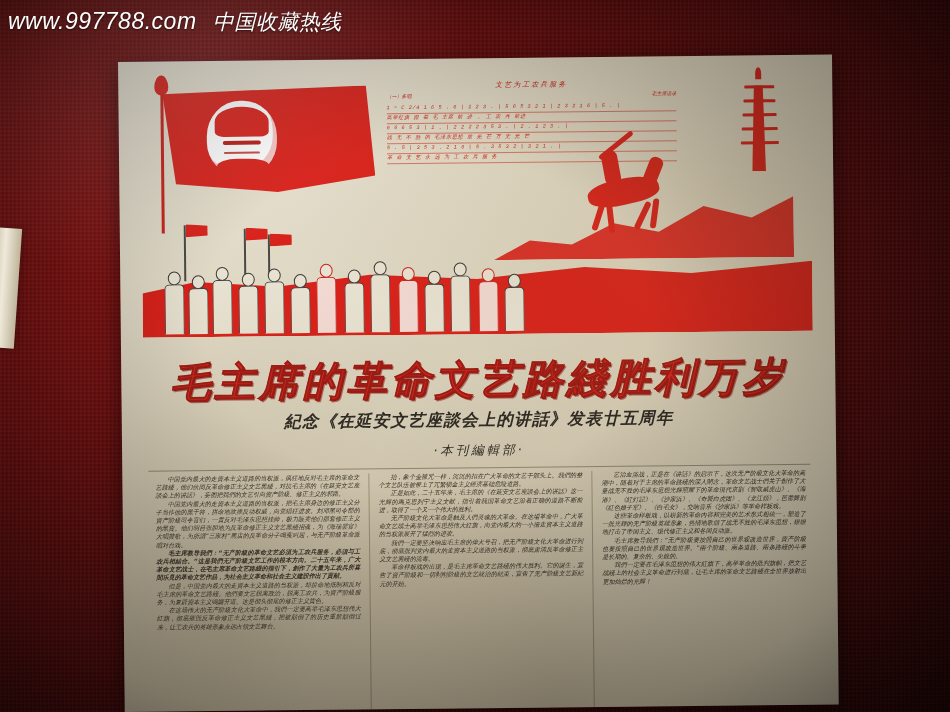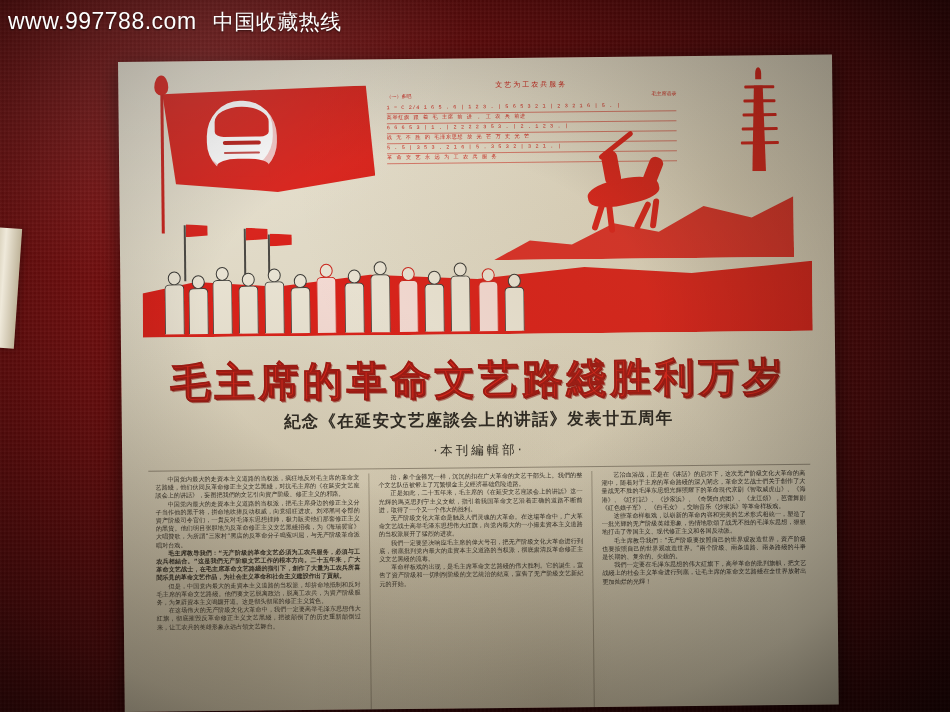--- a/index.html
+++ b/index.html
@@ -13,20 +13,21 @@
     overflow: hidden;
     font-family: "Liberation Sans", sans-serif;
   }
   .photo {
     position: relative;
     width: 950px;
     height: 712px;
     background:
       radial-gradient(ellipse at 20% 30%, #8e1414 0%, #6d0f0f 35%, #4a0a0a 70%, #300606 100%);
     overflow: hidden;
+    font-style: italic;
   }
   
   .fabric {
     position: absolute;
     inset: 0;
     background-image:
       repeating-linear-gradient(90deg, rgba(255,255,255,0.035) 0px, rgba(255,255,255,0.035) 1px, rgba(0,0,0,0.05) 2px, rgba(0,0,0,0.05) 4px),
       repeating-linear-gradient(0deg, rgba(255,255,255,0.03) 0px, rgba(255,255,255,0.03) 1px, rgba(0,0,0,0.05) 2px, rgba(0,0,0,0.05) 4px);
     opacity: .8;
   }

